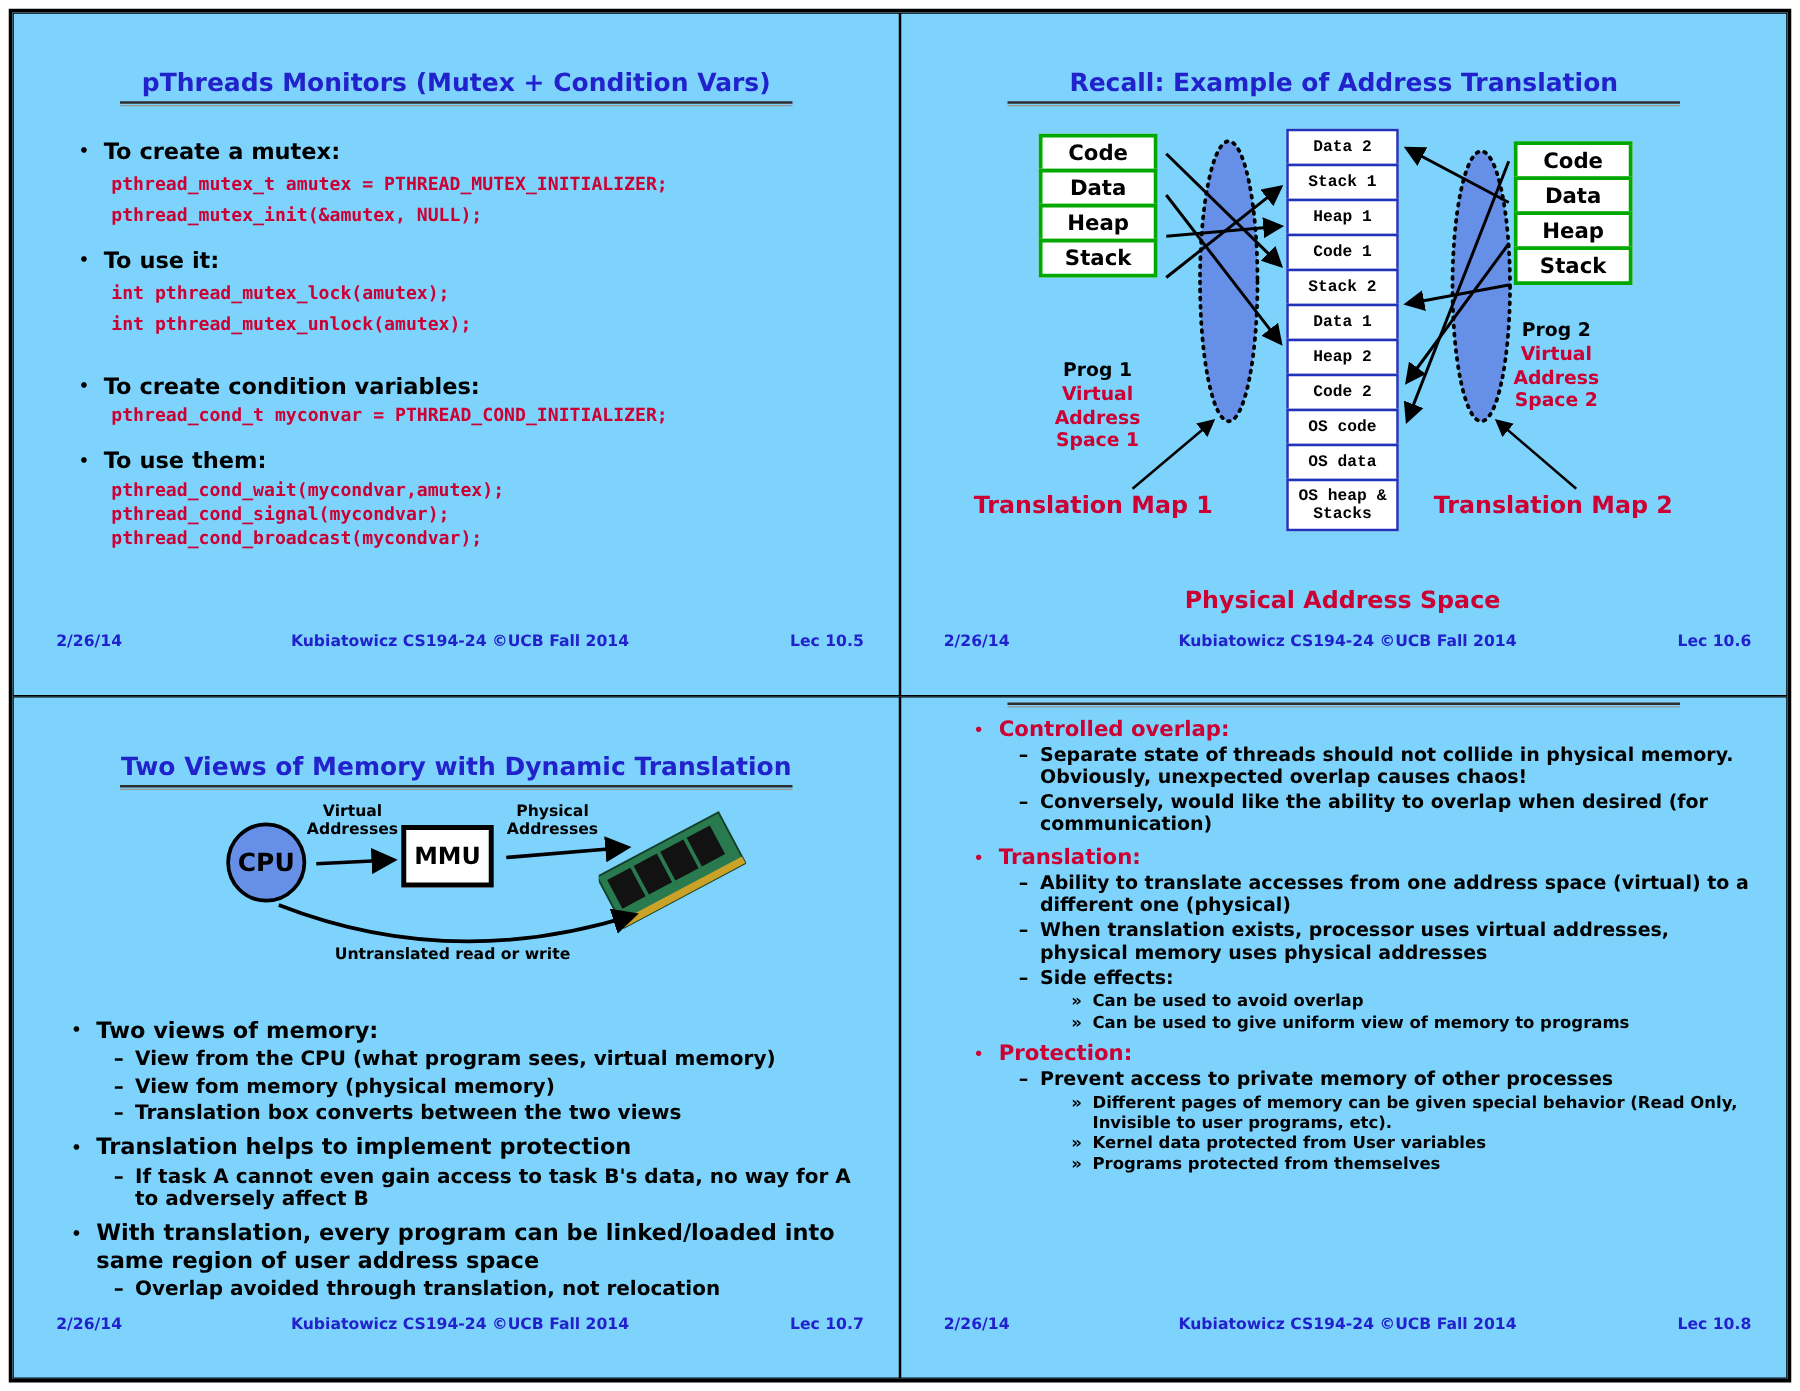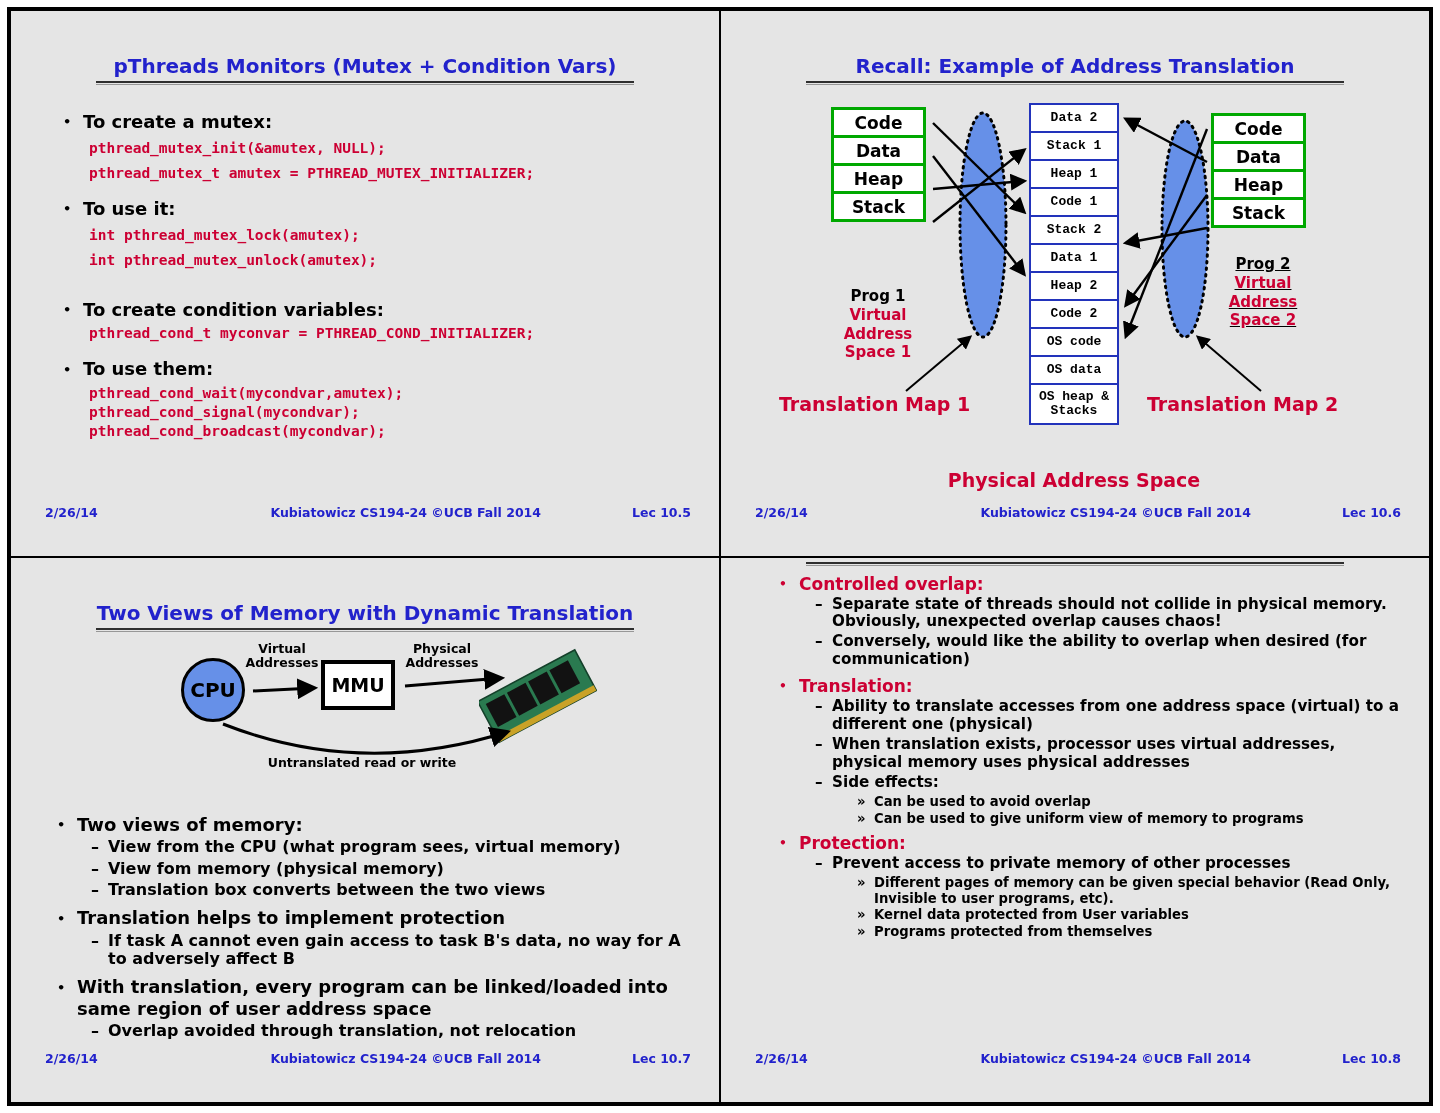--- a/index.html
+++ b/index.html
@@ -14,37 +14,37 @@
     --red: #cc0033;
     --green: #00a800;
     --boxblue: #2233bb;
     --fillblue: #6690e8;
   }
   .page {
     position: absolute; left: 7px; top: 7px; width: 1426px; height: 1099px;
     border: 3px solid #000; display: grid;
     grid-template-columns: 1fr 1fr; grid-template-rows: 1fr 1fr; background: #fff;
   }
-  .slide { position: relative; border: 1px solid #000; background: #e5e5e5; overflow: hidden; }
+  .slide { position: relative; border: 1px solid #000; background: #7dd3fc; overflow: hidden; }
 
   .stitle {
     margin-top: 44px; text-align: center; color: var(--blue);
     font-size: 20px; line-height: 1.1;
   }
   .trule {
     width: 76%; margin: 4px auto 0; height: 4px;
     border-top: 2px solid #2e2e2e; border-bottom: 1px solid #979797;
   }
 
   .sfooter {
     position: absolute; left: 34px; right: 28px; bottom: 36px;
     display: flex; align-items: baseline; font-size: 12.5px; color: var(--blue);
   }
   .fdate { width: 150px; text-align: left; }
-  .fcredit { flex: 1; text-align: right; margin-top: 12px; }
+  .fcredit { flex: 1; text-align: center; margin-top: 12px; }
   .flec { width: 150px; text-align: right; }
 
   .li { display: flex; align-items: flex-start; line-height: 1.18; }
   .mk1 { flex: 0 0 20px; font-size: 0.72em; padding-top: 0.25em; }
   .mk2 { flex: 0 0 17px; }
   .mk3 { flex: 0 0 17px; }
 
   
   .s1body { margin-top: 26px; }
   .s1l1 { font-size: 18px; margin: 16px 0 6px 52px; }
@@ -113,22 +113,22 @@
 <div class="page">
 
   <section class="slide">
     <div class="stitle">pThreads Monitors (Mutex + Condition Vars)</div>
     <div class="trule"></div>
     <div class="s1body">
       <div class="li s1l1">
         <span class="mk1">•</span>
         <span>To create a mutex:</span>
       </div>
+      <div class="codeln">pthread_mutex_t amutex = PTHREAD_MUTEX_INITIALIZER;</div>
       <div class="codeln">pthread_mutex_init(&amp;amutex, NULL);</div>
-      <div class="codeln">pthread_mutex_t amutex = PTHREAD_MUTEX_INITIALIZER;</div>
 
       <div class="li s1l1">
         <span class="mk1">•</span>
         <span>To use it:</span>
       </div>
       <div class="codeln">int pthread_mutex_lock(amutex);</div>
       <div class="codeln">int pthread_mutex_unlock(amutex);</div>
 
       <div class="li s1l1 gap">
         <span class="mk1">•</span>
@@ -207,21 +207,21 @@
         <div class="pbox">OS data</div>
         <div class="pbox tall">OS heap &amp; Stacks</div>
       </div>
 
       <div class="proglabel" style="left:102px; top:158px;margin-top:32px;">
         <div class="progname">Prog 1</div>
         <div class="progspace">Virtual
 Address
 Space 1</div>
       </div>
-      <div class="proglabel" style="left:487px; top:158px;text-decoration:underline;">
+      <div class="proglabel" style="left:469px; top:158px;">
         <div class="progname">Prog 2</div>
         <div class="progspace">Virtual
 Address
 Space 2</div>
       </div>
 
       <div class="maplabel" style="left:58px;">Translation Map 1</div>
       <div class="maplabel" style="left:426px;">Translation Map 2</div>
       <div class="paslabel">Physical Address Space</div>
     </div>

